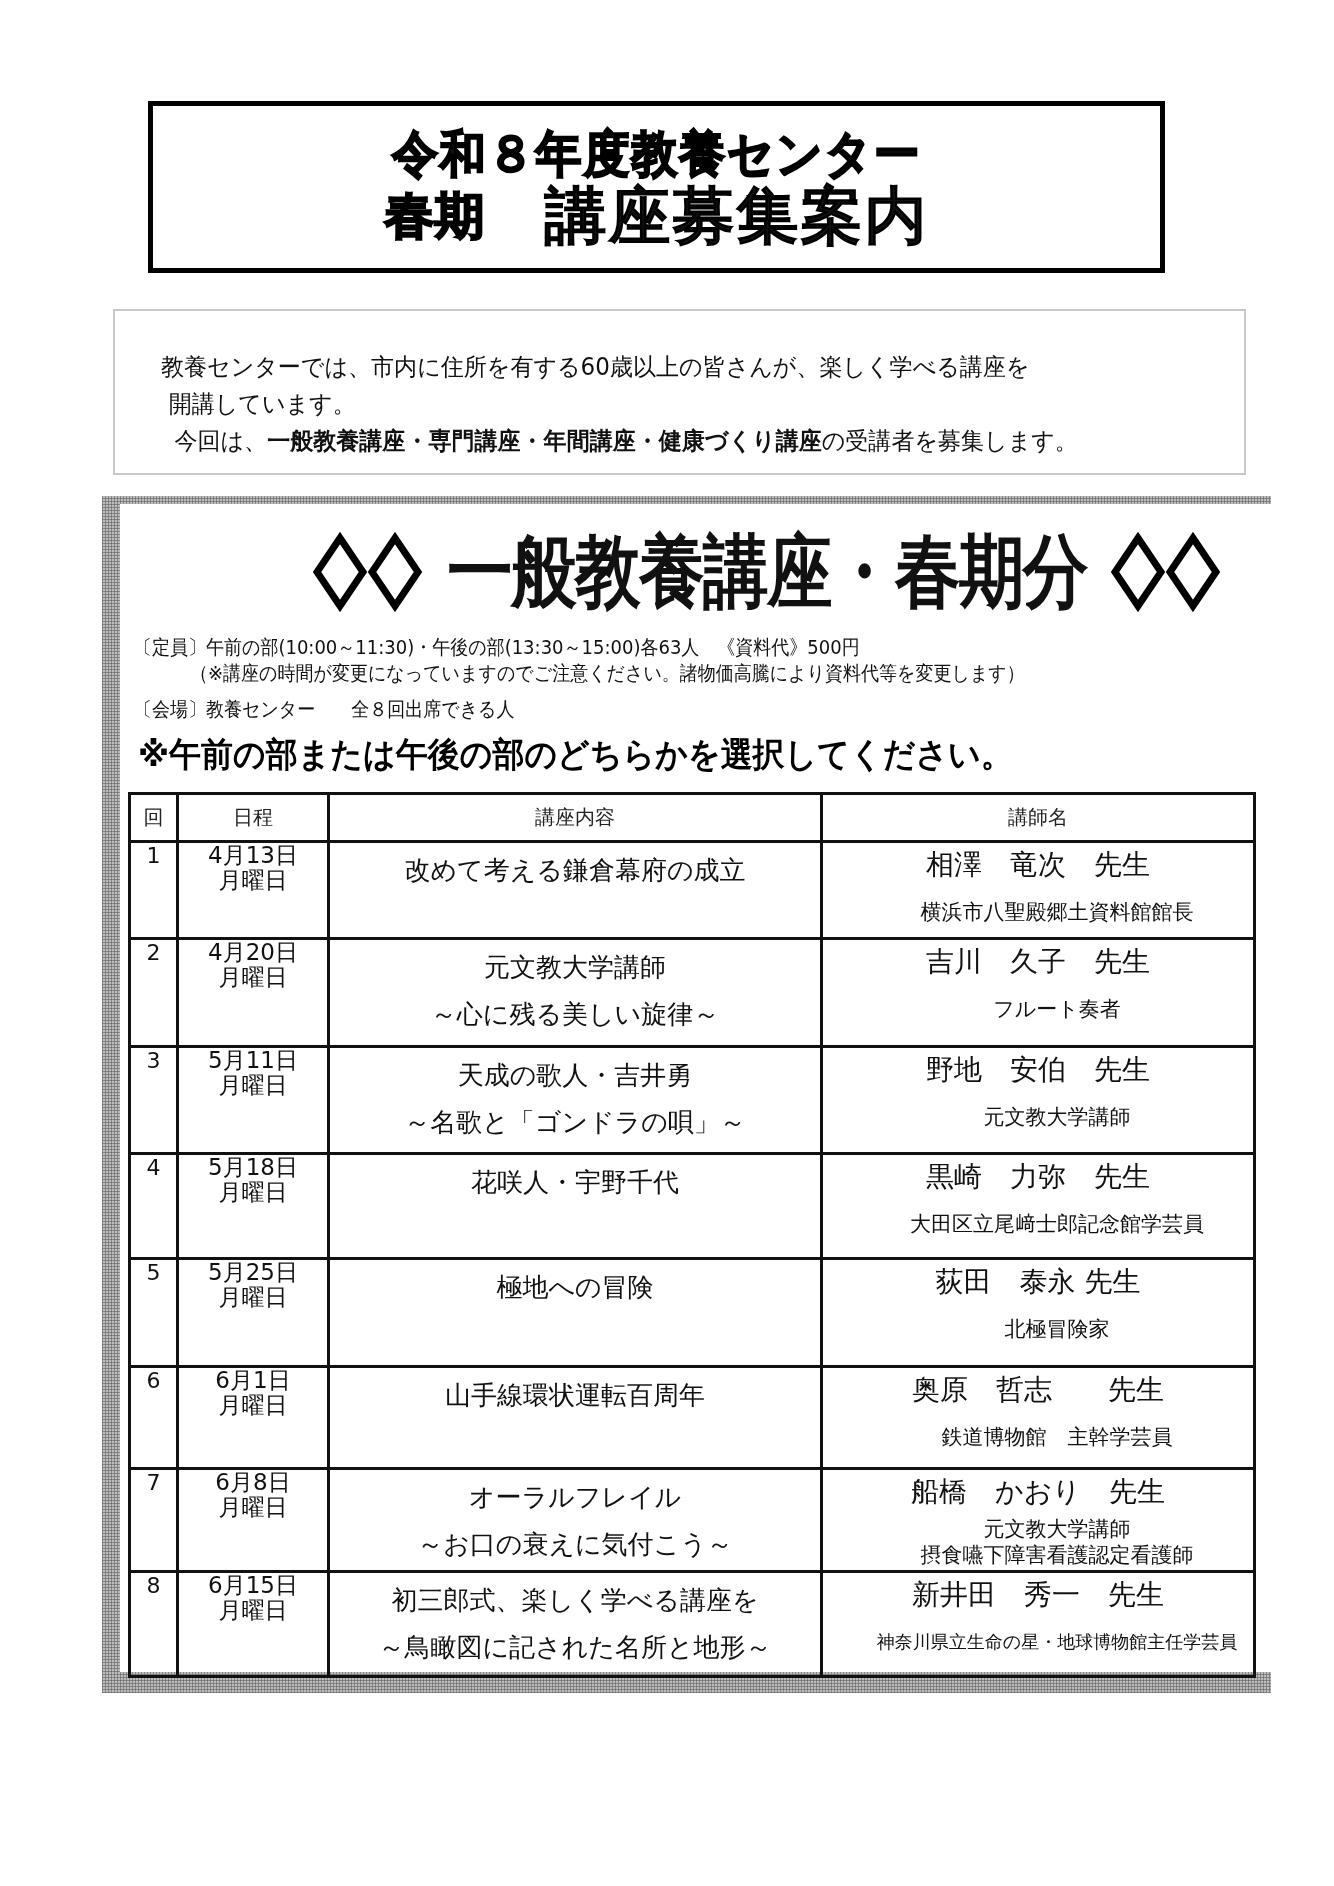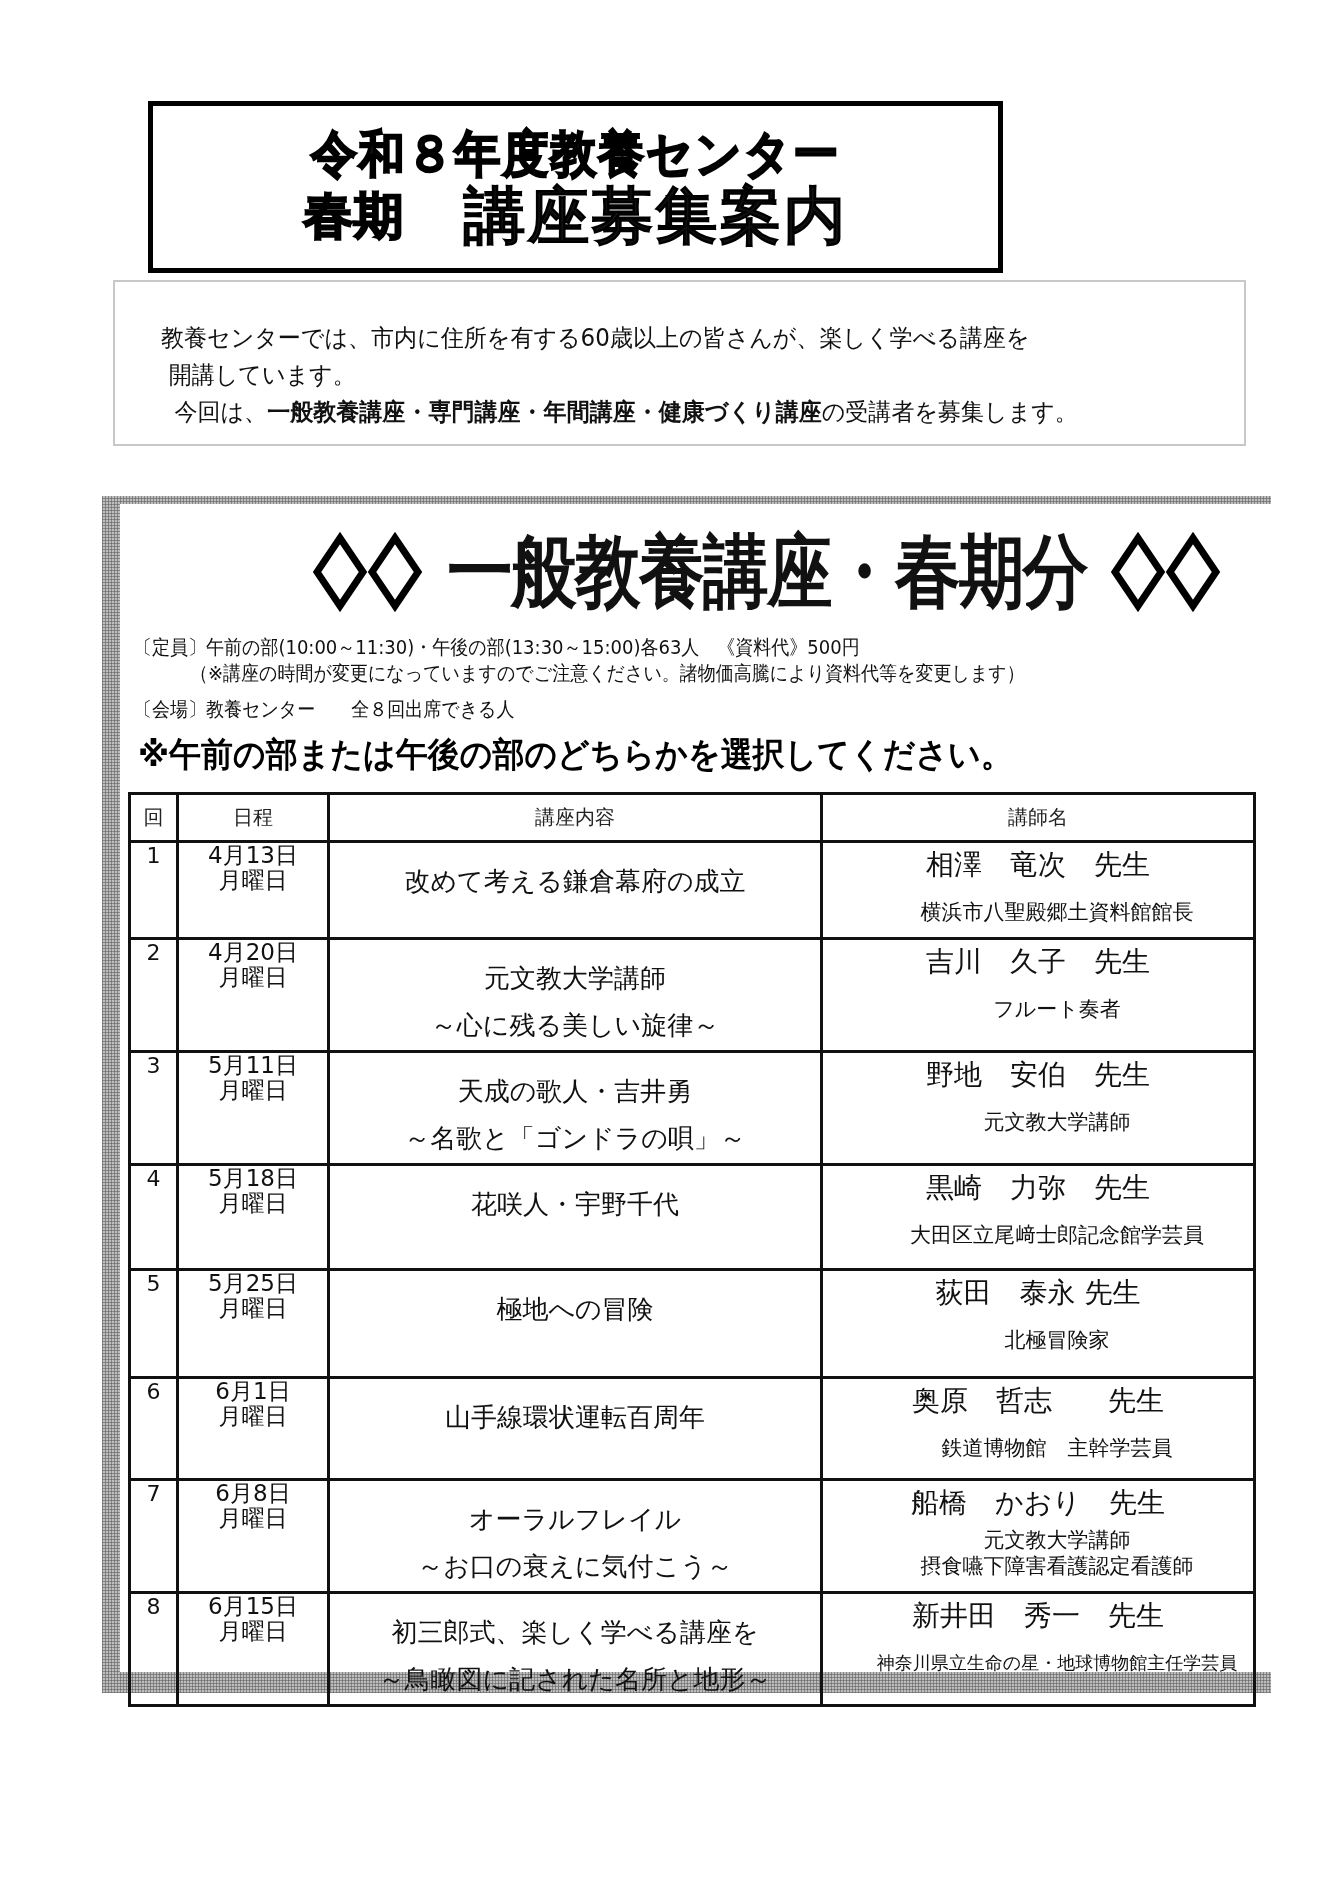--- a/index.html
+++ b/index.html
@@ -1,34 +1,34 @@
 <!DOCTYPE html>
 <html><head>
 <meta charset="utf-8">
 <style>
   * { box-sizing: border-box; margin: 0; padding: 0; }
   html, body { width: 1334px; height: 1886px; background: #ffffff; overflow: hidden; }
   body { position: relative; font-family: "DejaVu Sans", "Liberation Sans", sans-serif; color: #111; }
 
   .title-box {
-    position: absolute; left: 148px; top: 101px; width: 855px; height: 172px;
+    position: absolute; left: 148px; top: 101px; width: 1017px; height: 172px;
     border: 5px solid #000; background: #fff;
     display: flex; flex-direction: column; align-items: center; justify-content: center;
   }
   .title-line1 {
     font-family: "DejaVu Sans", sans-serif; font-weight: 900; font-size: 50px;
     letter-spacing: 2px; line-height: 58px; transform: scaleX(0.92);
     -webkit-text-stroke: 2px #000;
   }
   .title-line2 { display: flex; align-items: flex-end; gap: 60px; line-height: 66px; }
   .title-line2 .a { font-weight: 900; font-size: 50px; -webkit-text-stroke: 2px #000; }
   .title-line2 .b { font-weight: 400; font-size: 62px; letter-spacing: 2px; -webkit-text-stroke: 2.5px #000; }
 
   .intro-box {
-    position: absolute; left: 113px; top: 280px; width: 1133px; height: 166px;
+    position: absolute; left: 113px; top: 309px; width: 1133px; height: 166px;
     border: 2px solid #c8c8c8; background: #fff;
     padding: 38px 0 0 46px;
     font-size: 24px; line-height: 37px; color: #111;
   }
   .intro-box p { white-space: nowrap; transform: scaleX(0.96); transform-origin: left; }
   .intro-box p.l2 { padding-left: 8px; }
   .intro-box p.l3 { padding-left: 14px; }
   .intro-box b { font-weight: 700; }
 
   .frame {
@@ -70,21 +70,21 @@
     border-collapse: collapse; table-layout: fixed;
   }
   table.schedule td, table.schedule th {
     border: 3px solid #111; text-align: center; vertical-align: top; font-weight: 400;
   }
   table.schedule th { height: 48px; font-size: 20px; vertical-align: middle; color: #222; }
   col.c-no { width: 48px; } col.c-date { width: 151px; } col.c-topic { width: 493px; } col.c-lect { width: 433px; }
   td.no { vertical-align: middle; font-size: 22px; }
   td.date { vertical-align: middle; font-size: 23px; line-height: 25px; padding-bottom: 6px; }
   td.topic { font-size: 26px; }
-  td.topic .t1 { line-height: 44px; padding-top: 16px; }
+  td.topic .t1 { line-height: 44px; padding-top: 5px; }
   td.topic .t2 { line-height: 50px; }
   td.lect .name { font-size: 28px; line-height: 44px; white-space: pre; }
   td.lect .aff { font-size: 21px; line-height: 50px; white-space: nowrap; margin-left: 38px; }
   td.lect .aff.two { line-height: 22px; padding-top: 4px; }
   td.lect .aff.small { font-size: 18px; }
 </style>
 </head>
 <body>
 
 <div class="title-box">

